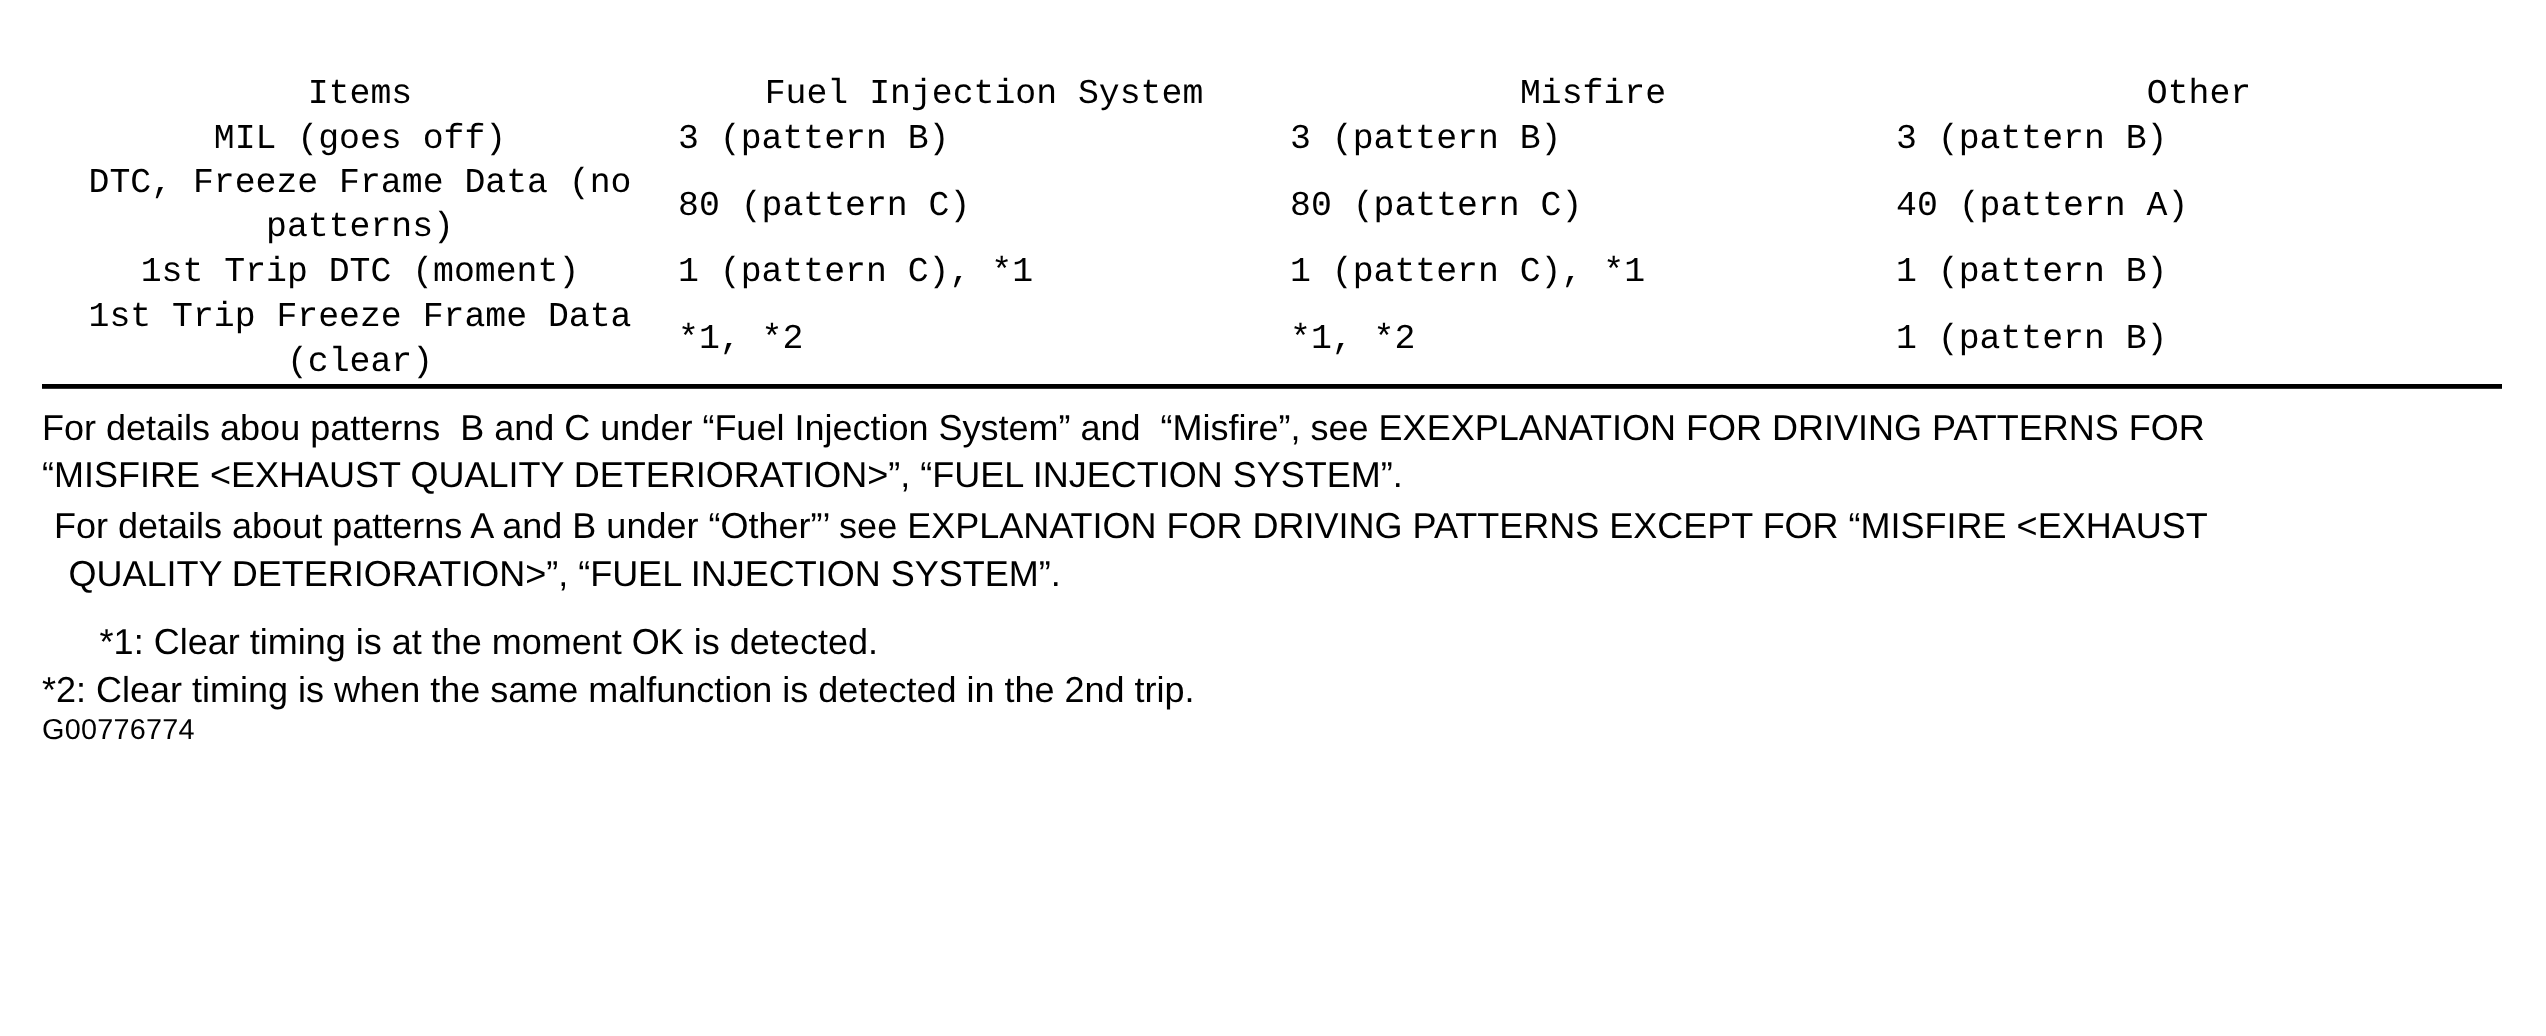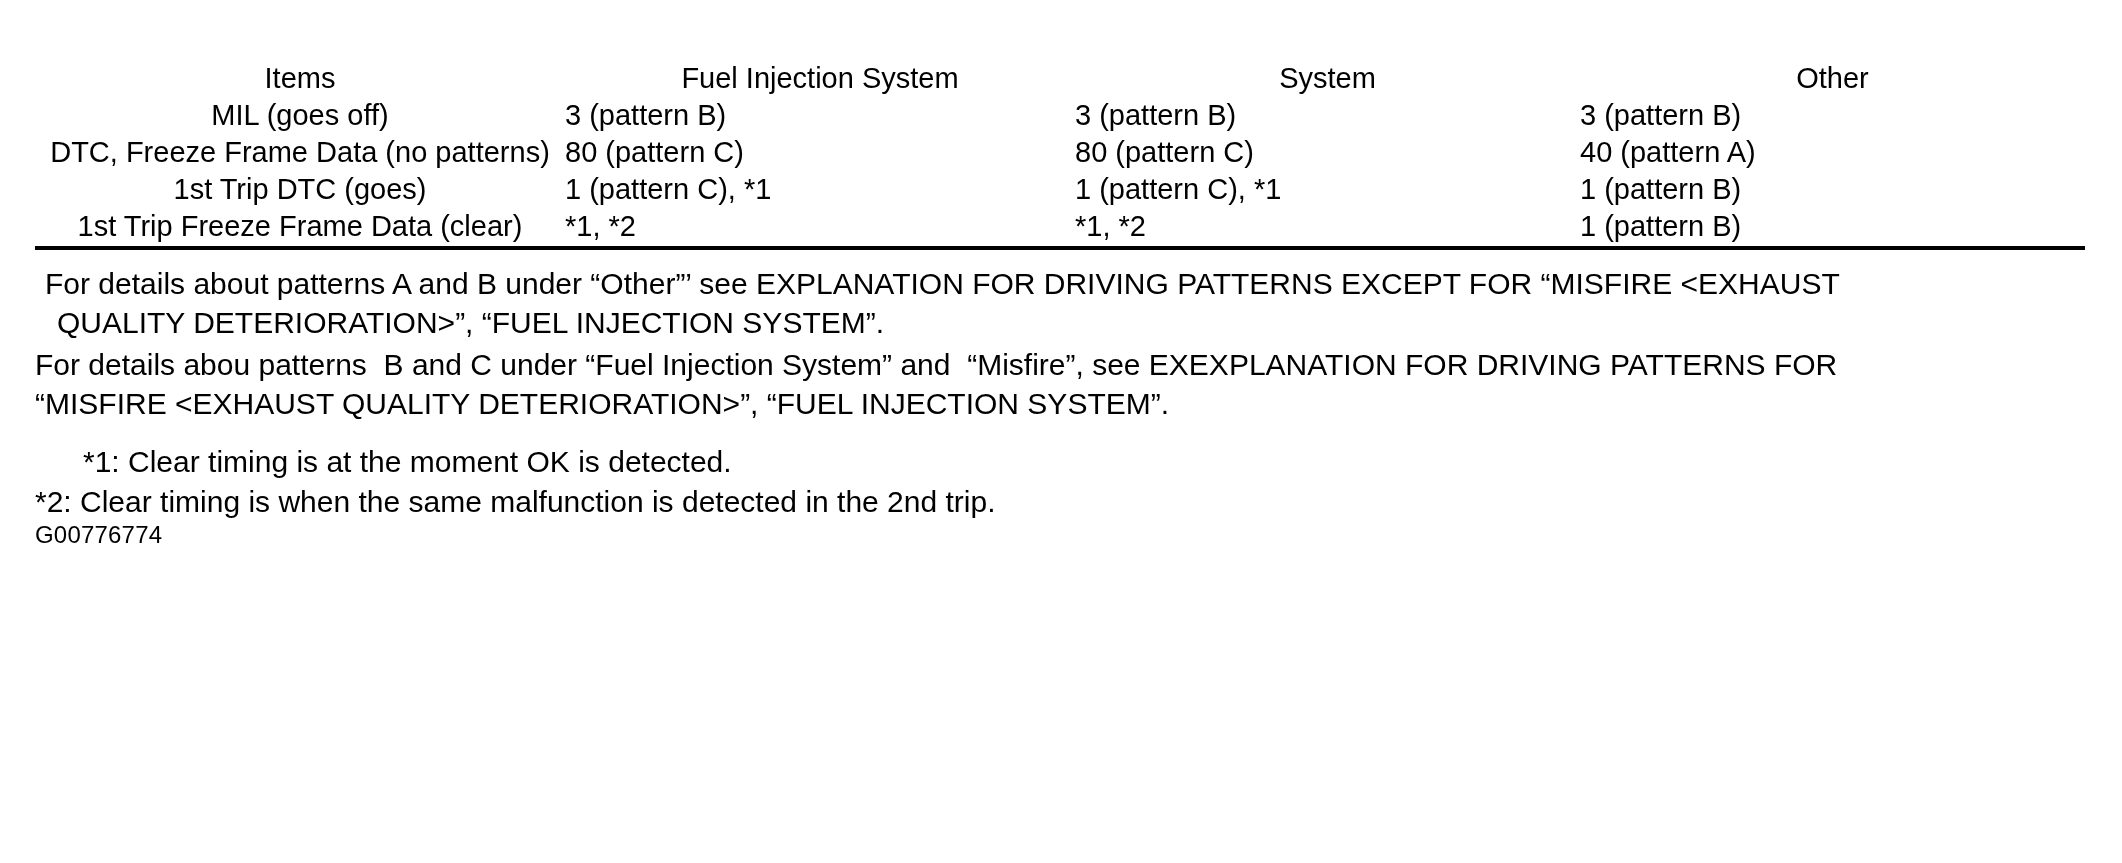--- a/index.html
+++ b/index.html
@@ -26,20 +26,21 @@
     left: 35px;
     top: 60px;
     width: 2060px;
   }
 
   
   table.spec-table {
     border-collapse: collapse;
     width: 2050px;
     table-layout: fixed;
+    font-family: Liberation Mono, monospace;
   }
   table.spec-table td,
   table.spec-table th {
     border: none;
     padding: 0;
   }
   .cell {
     font-size: 29px;
     line-height: 1.28;
     padding: 11px 14px;
@@ -109,60 +110,60 @@
       <colgroup>
         <col class="c0">
           <col class="c1">
           <col class="c2">
           <col class="c3">
       </colgroup>
       <thead>
         <tr class="hdr-row">
           <th class="cell hdr-cell">Items</th>
           <th class="cell hdr-cell sep-l">Fuel Injection System</th>
-          <th class="cell hdr-cell sep-l">System</th>
+          <th class="cell hdr-cell sep-l">Misfire</th>
           <th class="cell hdr-cell sep-l">Other</th>
         </tr>
       </thead>
       <tbody>
         <tr class="body-row">
           <td class="cell row-label">MIL (goes off)</td>
           <td class="cell val-cell sep-l">3 (pattern B)</td>
           <td class="cell val-cell sep-l">3 (pattern B)</td>
           <td class="cell val-cell sep-l">3 (pattern B)</td>
         </tr>
         <tr class="body-row">
           <td class="cell row-label">DTC, Freeze Frame Data (no patterns)</td>
           <td class="cell val-cell sep-l">80 (pattern C)</td>
           <td class="cell val-cell sep-l">80 (pattern C)</td>
           <td class="cell val-cell sep-l">40 (pattern A)</td>
         </tr>
         <tr class="body-row">
-          <td class="cell row-label">1st Trip DTC (goes)</td>
+          <td class="cell row-label">1st Trip DTC (moment)</td>
           <td class="cell val-cell sep-l">1 (pattern C), *1</td>
           <td class="cell val-cell sep-l">1 (pattern C), *1</td>
           <td class="cell val-cell sep-l">1 (pattern B)</td>
         </tr>
         <tr class="body-row last">
           <td class="cell row-label">1st Trip Freeze Frame Data (clear)</td>
           <td class="cell val-cell sep-l">*1, *2</td>
           <td class="cell val-cell sep-l">*1, *2</td>
           <td class="cell val-cell sep-l">1 (pattern B)</td>
         </tr>
       </tbody>
     </table>
 
     <div class="notes">
       <div class="note-para">
+        <div class="note-line">For details abou patterns  B and C under “Fuel Injection System” and  “Misfire”, see EXEXPLANATION FOR DRIVING PATTERNS FOR</div>
+        <div class="note-line">“MISFIRE &lt;EXHAUST QUALITY DETERIORATION&gt;”, “FUEL INJECTION SYSTEM”.</div>
+      </div>
+      <div class="note-para">
         <div class="note-line note-indent">For details about patterns A and B under “Other”’ see EXPLANATION FOR DRIVING PATTERNS EXCEPT FOR “MISFIRE &lt;EXHAUST</div>
         <div class="note-line note-hang">QUALITY DETERIORATION&gt;”, “FUEL INJECTION SYSTEM”.</div>
-      </div>
-      <div class="note-para">
-        <div class="note-line">For details abou patterns  B and C under “Fuel Injection System” and  “Misfire”, see EXEXPLANATION FOR DRIVING PATTERNS FOR</div>
-        <div class="note-line">“MISFIRE &lt;EXHAUST QUALITY DETERIORATION&gt;”, “FUEL INJECTION SYSTEM”.</div>
       </div>
       <div class="note-line note-gap">*1: Clear timing is at the moment OK is detected.</div>
       <div class="note-line">*2: Clear timing is when the same malfunction is detected in the 2nd trip.</div>
       <div class="note-small">G00776774</div>
     </div>
 
   </div>
 </div>
 
 </body></html>

